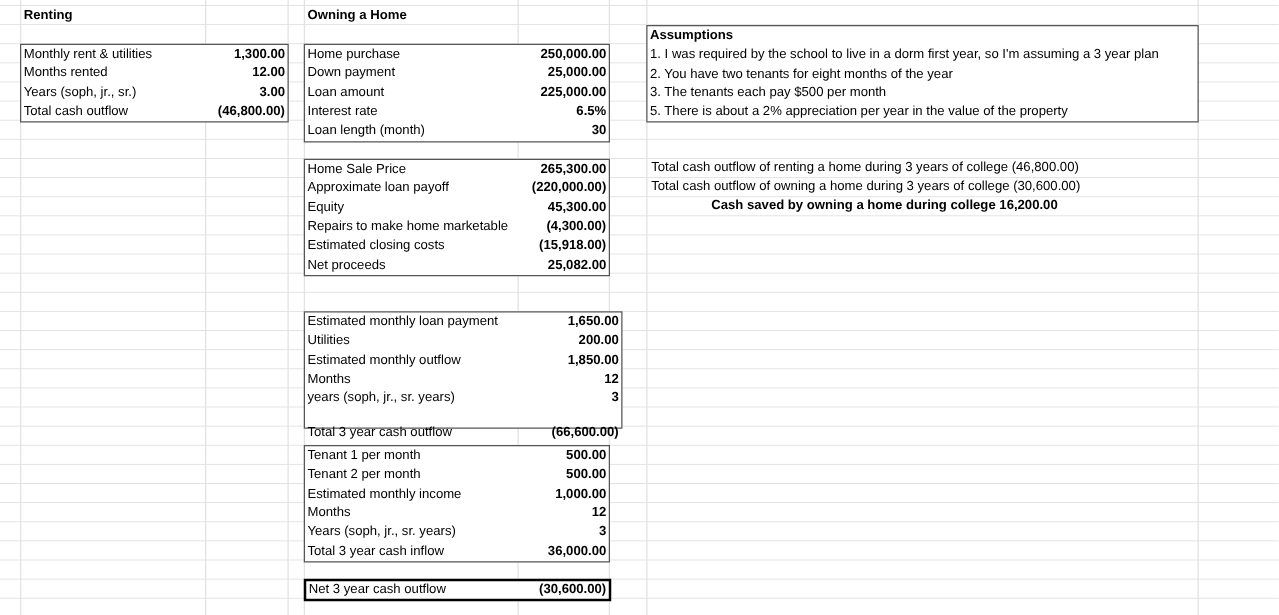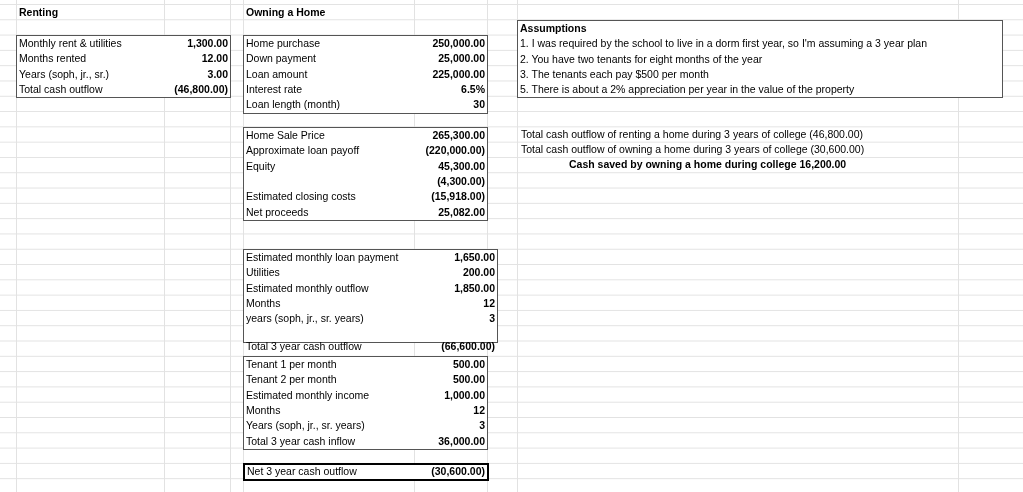--- a/index.html
+++ b/index.html
@@ -85,20 +85,21 @@
     </div>
   <div class="row" style="top:15.3px;">
       <span class="l">Approximate loan payoff</span>
       <span class="v">(220,000.00)</span>
     </div>
   <div class="row" style="top:30.6px;">
       <span class="l">Equity</span>
       <span class="v">45,300.00</span>
     </div>
   <div class="row" style="top:45.9px;">
+      <span class="l">Repairs to make home marketable</span>
       <span class="v">(4,300.00)</span>
     </div>
   <div class="row" style="top:61.2px;">
       <span class="l">Estimated closing costs</span>
       <span class="v">(15,918.00)</span>
     </div>
   <div class="row" style="top:76.5px;">
       <span class="l">Net proceeds</span>
       <span class="v">25,082.00</span>
     </div>
@@ -158,21 +159,21 @@
     </div>
 </div>
 
 <div class="box thick" style="left:243px; top:463px; width:242px; height:14px;">
   <div class="row" style="top:-1px;">
       <span class="l">Net 3 year cash outflow</span>
       <span class="v">(30,600.00)</span>
     </div>
 </div>
 
-<div class="box" style="left:517px; top:20px; width:440px; height:76px;padding-left:44px;">
+<div class="box" style="left:517px; top:20px; width:440px; height:76px;">
   <div class="row bold" style="top:0px;">
       <span class="l">Assumptions</span>
     </div>
   <div class="row" style="top:15.3px;">
       <span class="l">1. I was required by the school to live in a dorm first year, so I'm assuming a 3 year plan</span>
     </div>
   <div class="row" style="top:30.6px;">
       <span class="l">2. You have two tenants for eight months of the year</span>
     </div>
   <div class="row" style="top:45.9px;">

